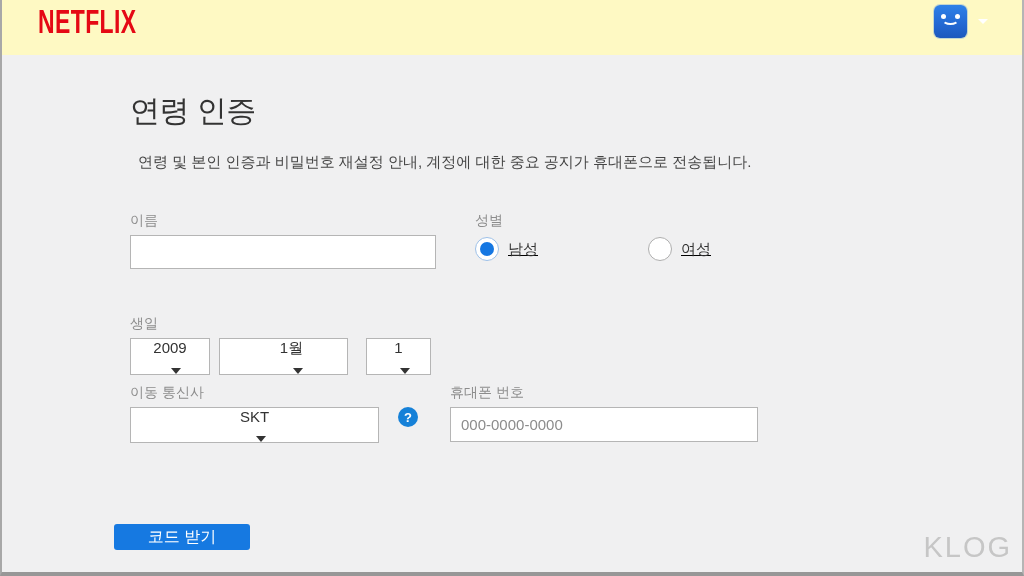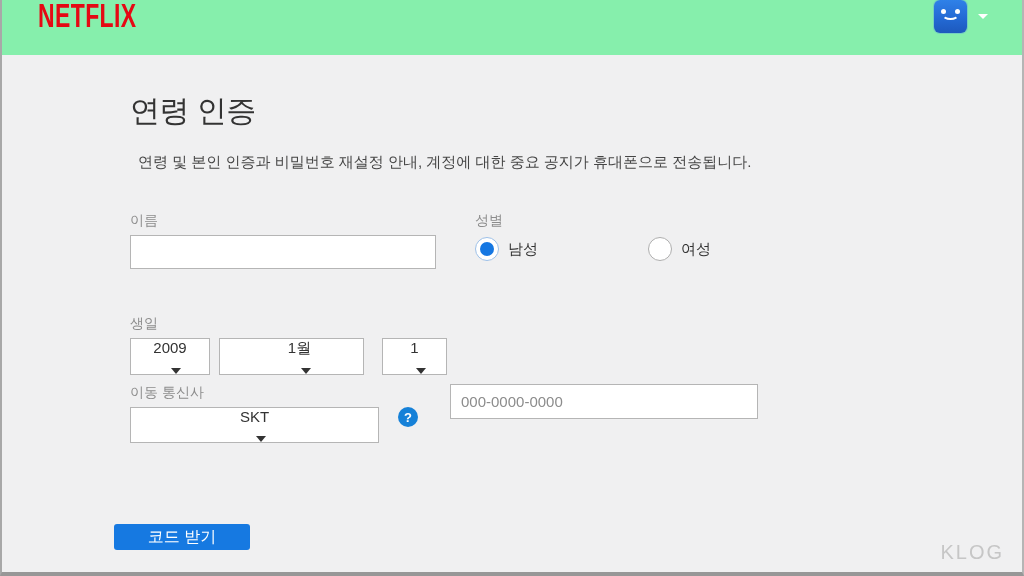--- a/index.html
+++ b/index.html
@@ -13,24 +13,24 @@
     background: #f0f0f1;
     border-left: 2px solid #a8a8a8;
     border-right: 2px solid #b5b5b5;
     border-bottom: 4px solid #979797;
     position: relative;
     overflow: hidden;
   }
   
   .header {
     height: 55px;
-    background: #86efac;
+    background: #fef9c3;
     display: flex;
-    align-items: flex-start;
-    padding: 0 34px 8px 36px;
+    align-items: flex-end;
+    padding: 0 34px 17px 36px;
   }
   .logo {
     color: #e50914;
     font-weight: 700;
     font-size: 28px;
     letter-spacing: 0.5px;
     transform: scale(0.82, 1.18);
     transform-origin: left center;
     cursor: pointer;
   }
@@ -95,21 +95,21 @@
     border: 1px solid #b5b5b5;
     background: #ffffff;
     font-size: 15px;
     color: #333333;
     padding: 4px 10px;
     font-family: inherit;
     outline: none;
   }
   .text-input::placeholder { color: #8c8c8c; }
   .gender-group { margin-left: 39px; }
-  .radio-row { display: flex; align-items: center; margin-top: 7px; gap: 110px; }
+  .radio-row { display: flex; align-items: center; margin-top: 7px; gap: 110px; text-decoration: underline; }
   .radio-option { display: flex; align-items: center; gap: 9px; cursor: pointer; }
   .radio-circle {
     width: 24px; height: 24px;
     border-radius: 50%;
     background: #ffffff;
     border: 1px solid #aeaeae;
     display: flex; align-items: center; justify-content: center;
   }
   .radio-circle.checked { border-color: #9dc0e8; }
   .radio-circle.checked::after {
@@ -134,21 +134,21 @@
     flex-direction: column;
   }
   .select .tri {
     width: 0; height: 0;
     border-left: 5px solid transparent;
     border-right: 5px solid transparent;
     border-top: 6px solid #333333;
     margin-left: 12px;
   }
   .sel-year { width: 80px; margin-right: 9px; }
-  .sel-month { width: 145px; margin-right: 18px; padding-left: 28px; }
+  .sel-month { width: 129px; margin-right: 18px; padding-left: 28px; }
   .sel-day { width: 65px; }
   
   .row3 { margin-top: 9px; display: flex; }
   .carrier-group { width: 260px; }
   .sel-carrier { width: 249px; height: 36px; }
   .help-icon {
     width: 20px; height: 20px;
     border-radius: 50%;
     background: #1681d8;
     color: #ffffff;
@@ -172,22 +172,22 @@
     font-family: inherit;
     cursor: pointer;
   }
   .footer-note {
     margin: 20px 0 0 -15px;
     font-size: 15px;
     color: #333333;
   }
   .watermark {
     position: absolute;
-    right: 18px; bottom: 8px;
-    font-size: 20px;
+    right: 10px; bottom: 8px;
+    font-size: 29px;
     color: #c6c6c6;
     letter-spacing: 2px;
   }
 </style>
 </head>
 <body>
 
 <div class="screen">
 
   <div class="header">
@@ -249,20 +249,21 @@
     <div class="row3">
       <div class="carrier-group">
         <label class="field-label">이동 통신사</label>
         <div class="select sel-carrier">
           <span>SKT</span>
           <span class="tri"></span>
         </div>
       </div>
       <div class="help-icon">?</div>
       <div class="phone-group">
+        <label class="field-label">휴대폰 번호</label>
         <input class="text-input" type="text" placeholder="000-0000-0000" style="">
       </div>
     </div>
 
     
     <button class="submit-btn">코드 받기</button>
     <p class="footer-note">본인 인증 코드를 휴대폰으로 보내드리겠습니다.</p>
   </div>
 
   <div class="watermark">KLOG</div>

